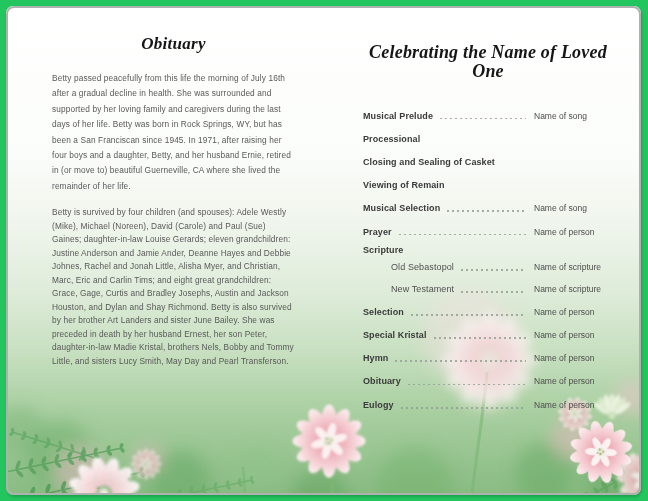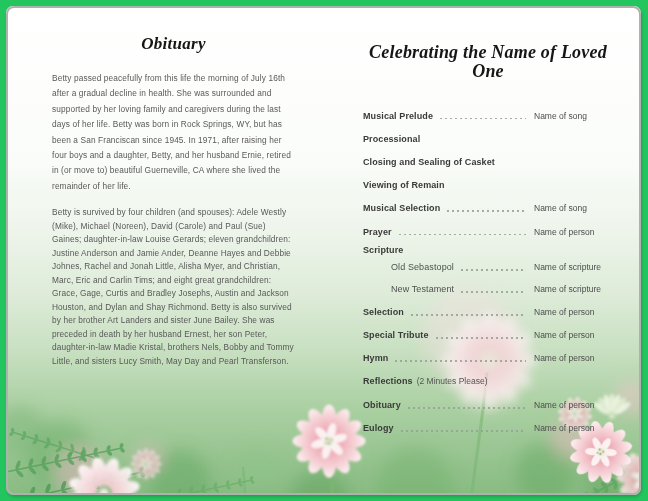--- a/index.html
+++ b/index.html
@@ -300,33 +300,29 @@
           <span class="plbl" data-name="program-label">New Testament</span>
           <span class="leader" data-name="dotted-leader"></span>
           <span class="pval" data-name="program-value">Name of scripture</span>
         </div>
         <div class="prow" data-name="program-row-selection">
           <span class="plbl" data-name="program-label">Selection</span>
           <span class="leader" data-name="dotted-leader"></span>
           <span class="pval" data-name="program-value">Name of person</span>
         </div>
         <div class="prow" data-name="program-row-special-tribute">
-          <span class="plbl" data-name="program-label">Special Tribute</span>
+          <span class="plbl" data-name="program-label">Special Kristal</span>
           <span class="leader" data-name="dotted-leader"></span>
           <span class="pval" data-name="program-value">Name of person</span>
         </div>
         <div class="prow" data-name="program-row-hymn">
           <span class="plbl" data-name="program-label">Hymn</span>
           <span class="leader" data-name="dotted-leader"></span>
           <span class="pval" data-name="program-value">Name of person</span>
         </div>
-        <div class="prow" data-name="program-row-reflections">
-          <span class="plbl" data-name="program-label">Reflections</span>
-          <span class="psfx" data-name="program-label-note">(2 Minutes Please)</span>
-        </div>
         <div class="prow" data-name="program-row-obituary">
           <span class="plbl" data-name="program-label">Obituary</span>
           <span class="leader" data-name="dotted-leader"></span>
           <span class="pval" data-name="program-value">Name of person</span>
         </div>
         <div class="prow" data-name="program-row-eulogy">
           <span class="plbl" data-name="program-label">Eulogy</span>
           <span class="leader" data-name="dotted-leader"></span>
           <span class="pval" data-name="program-value">Name of person</span>
         </div>

